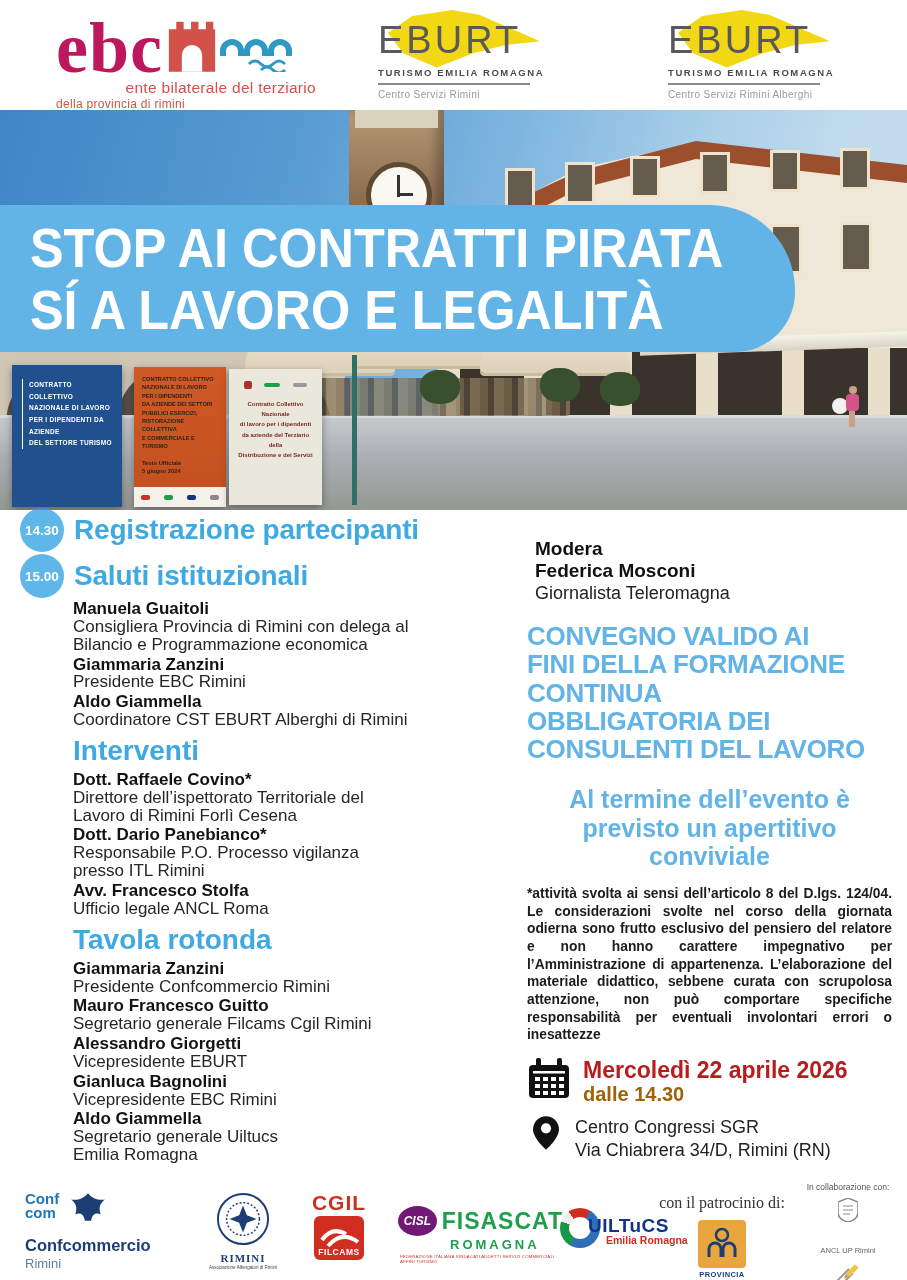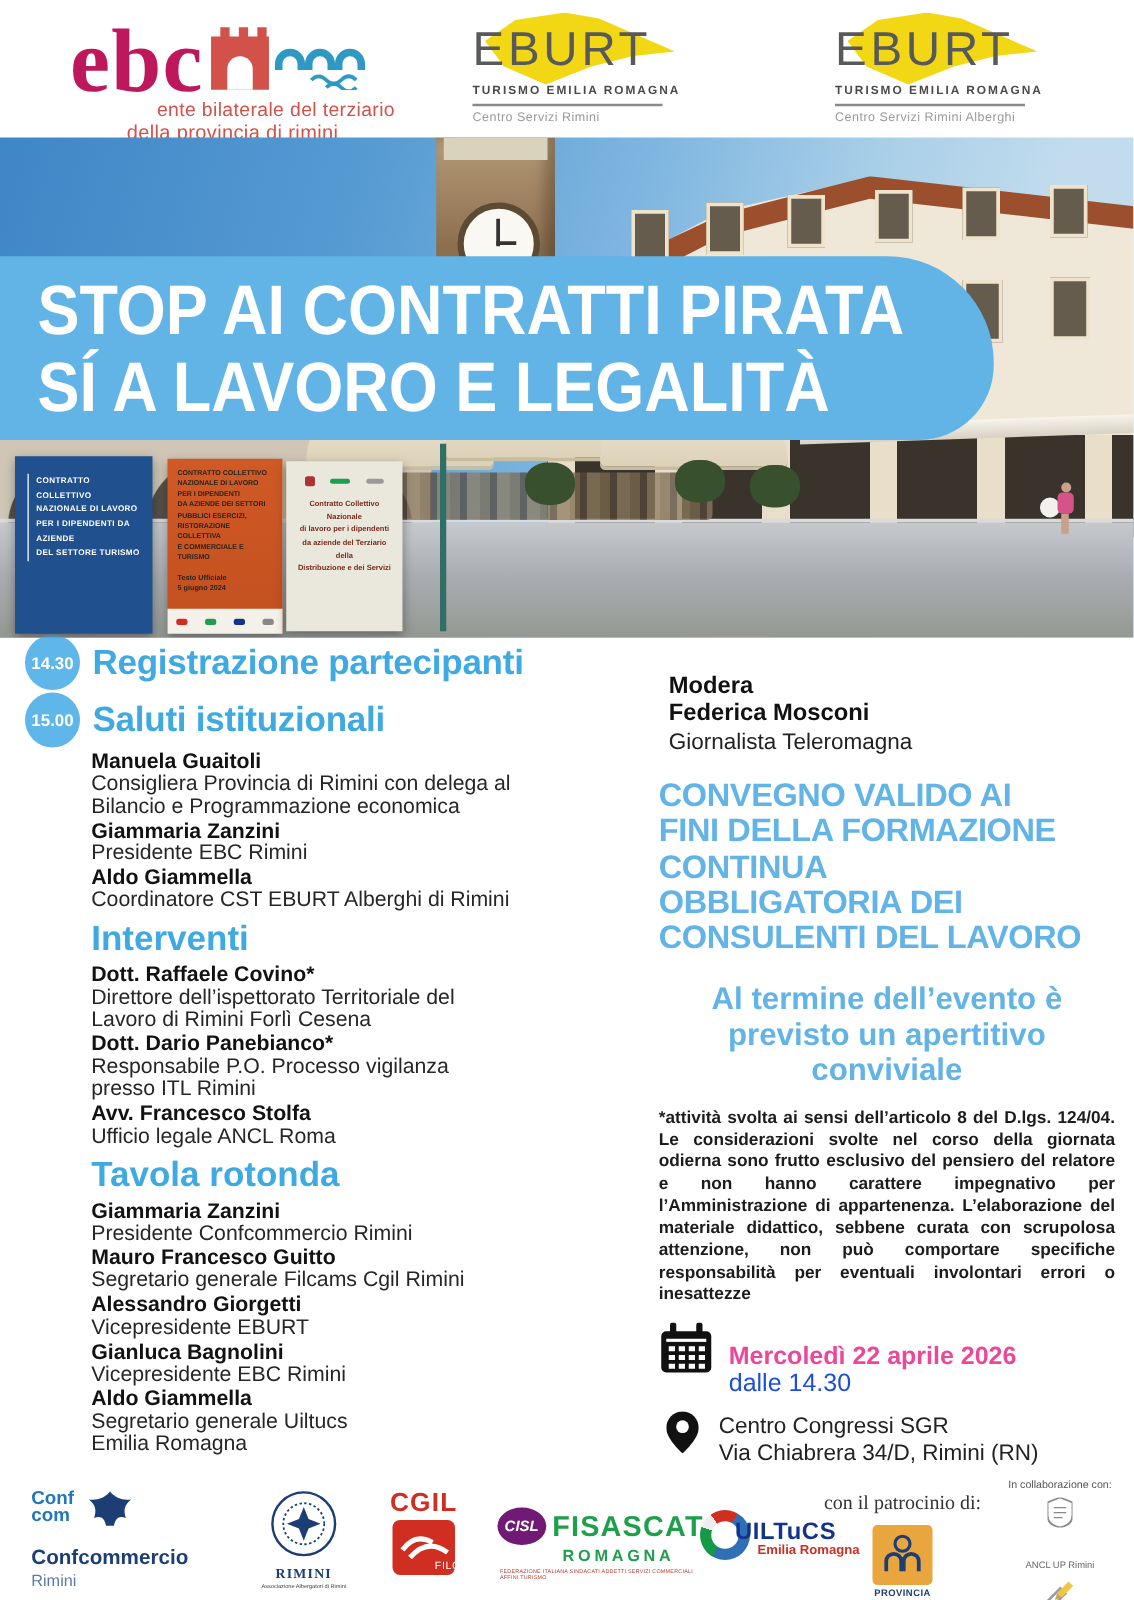--- a/index.html
+++ b/index.html
@@ -6,21 +6,21 @@
   .poster{position:relative;width:907px;height:1280px;background:#fff;overflow:hidden;
           font-family:"Liberation Sans",sans-serif;color:#1b1b1d;}
   .pre{white-space:pre-line;}
 
   
   .logos{position:absolute;top:0;left:0;width:907px;height:110px;background:#fff;}
   .ebc{position:absolute;left:56px;top:18px;width:260px;}
   .ebc-row{display:flex;align-items:flex-end;}
   .ebc-word{font-size:72px;font-weight:700;color:#be185d;line-height:.78;letter-spacing:1px;font-family:Liberation Serif, serif;}
   .ebc-tag1{color:#d25149;font-size:15.5px;text-align:right;margin-top:3px;letter-spacing:.3px;}
-  .ebc-tag2{color:#d25149;font-size:16px;text-align:center;letter-spacing:.3px;}
+  .ebc-tag2{color:#d25149;font-size:12px;text-align:left;letter-spacing:.3px;}
   .eburt{position:absolute;top:20px;width:175px;}
   .eburt-1{left:378px;} .eburt-2{left:668px;}
   .eburt-mark{position:relative;height:46px;}
   .eburt-blob{position:absolute;left:10px;top:-10px;width:152px;height:60px;background:#f2d714;
      clip-path:polygon(0 38%,16% 10%,42% 0,60% 8%,100% 52%,78% 58%,56% 72%,32% 96%,10% 72%);}
   .eburt-word{position:relative;font-size:38px;font-weight:500;color:#58595b;letter-spacing:3px;line-height:1.1;}
   .eburt-sub{position:relative;font-size:9.5px;font-weight:700;color:#4a4a4c;letter-spacing:1.6px;margin-top:1px;}
   .eburt-rule{width:152px;border:0;border-top:2px solid #8a8a8d;margin:5px 0 4px 0;}
   .eburt-cap{font-size:10px;color:#9a9a9d;letter-spacing:.4px;}
 
@@ -98,39 +98,39 @@
   .sec-title{margin:6px 0 4px 53px;color:#3fa9e1;font-size:28px;font-weight:800;}
 
   .right-col{position:absolute;left:527px;top:508px;width:365px;}
   .modera{margin:30px 0 14px 8px;}
   .modera .m1{font-size:19px;font-weight:700;line-height:1.18;color:#111;}
   .modera .m2{font-size:18px;color:#222;line-height:1.2;}
   .cpd{margin-top:18px;color:#62b3e6;font-size:26px;font-weight:800;line-height:1.08;letter-spacing:-.3px;}
   .aper{margin-top:22px;text-align:center;color:#62b3e6;font-size:25px;font-weight:800;line-height:1.15;}
   .disc{margin-top:14px;font-size:13.8px;font-weight:700;color:#1c1c1c;text-align:justify;line-height:1.28;}
   .when{margin-top:14px;display:flex;gap:12px;align-items:flex-start;}
-  .when .d1{font-size:20px;font-weight:800;color:#ec4899;line-height:1.1;margin-top:16px;}
-  .when .d2{font-size:20px;font-weight:400;color:#1d4ed8;line-height:1.15;}
+  .when .d1{font-size:23px;font-weight:800;color:#b91c1c;line-height:1.1;}
+  .when .d2{font-size:20px;font-weight:700;color:#a16207;line-height:1.15;}
   .where{margin-top:10px;display:flex;gap:16px;align-items:flex-start;padding-left:6px;}
   .where .v{font-size:18px;color:#222;line-height:1.25;}
 
   
   .fitem{position:absolute;}
   .f-conf{left:25px;top:1192px;width:160px;}
   .conf-top{display:flex;gap:10px;align-items:flex-start;}
   .conf-pre{color:#2277bb;font-weight:800;font-size:15px;line-height:.95;}
   .conf-name{color:#1c3e74;font-weight:800;font-size:16.5px;margin-top:8px;}
   .conf-city{color:#5b7ba6;font-size:13px;margin-top:1px;}
   .f-feder{left:208px;top:1192px;width:70px;text-align:center;}
   .feder-city{color:#1c3e74;font-weight:700;font-size:11px;letter-spacing:1px;margin-top:2px;font-family:"Liberation Serif",serif;}
   .feder-cap{color:#444;font-size:4.5px;margin-top:1px;}
   .f-cgil{left:308px;top:1192px;width:62px;text-align:center;}
   .cgil-name{color:#cf2e21;font-weight:800;font-size:21px;letter-spacing:1px;line-height:1;}
   .cgil-box{margin:3px auto 0;width:50px;height:44px;background:#cf2e21;border-radius:6px;position:relative;}
-  .cgil-dept{position:absolute;left:17px;bottom:3px;width:100%;color:#fff;font-weight:400;font-size:8.5px;letter-spacing:.5px;padding-left:12px;}
+  .cgil-dept{position:absolute;left:0;bottom:3px;width:100%;color:#fff;font-weight:700;font-size:8.5px;letter-spacing:.5px;}
   .f-fisa{left:398px;top:1206px;width:165px;}
   .fisa-row{display:flex;align-items:center;gap:5px;}
   .cisl-oval{width:44px;height:30px;background:#701a75;border-radius:50%;color:#fff;font-weight:700;
      font-style:italic;font-size:12px;display:flex;align-items:center;justify-content:center;}
   .fisa-name{color:#1f9e4c;font-weight:800;font-size:23px;letter-spacing:1px;line-height:1;}
   .fisa-region{color:#1f9e4c;font-weight:700;font-size:13px;letter-spacing:3px;margin:1px 0 0 52px;}
   .fisa-cap{color:#c0392b;font-size:4.3px;margin:2px 0 0 2px;letter-spacing:.2px;}
   .f-uil{left:560px;top:1206px;width:130px;}
   .uil-wrap{position:relative;height:44px;}
   .uil-ring{position:absolute;left:0;top:2px;width:40px;height:40px;border-radius:50%;

